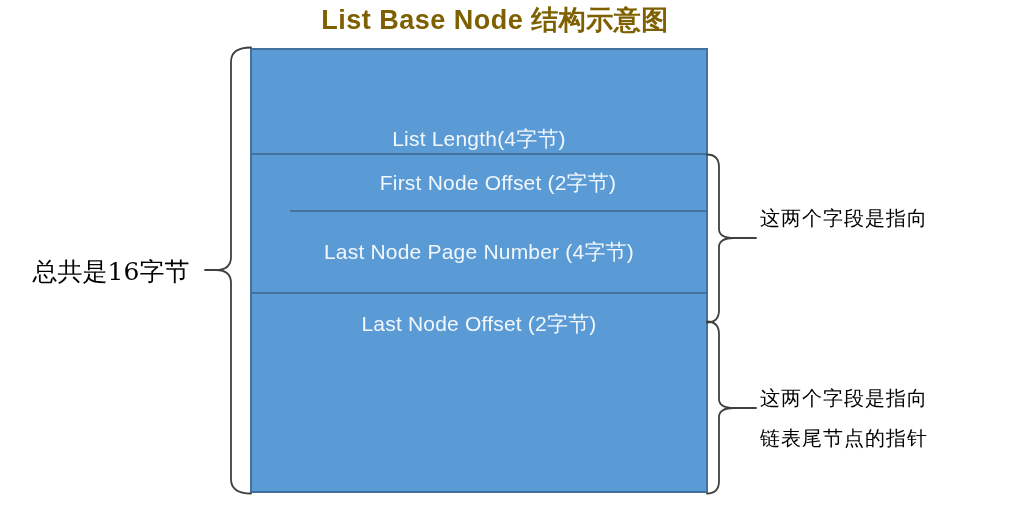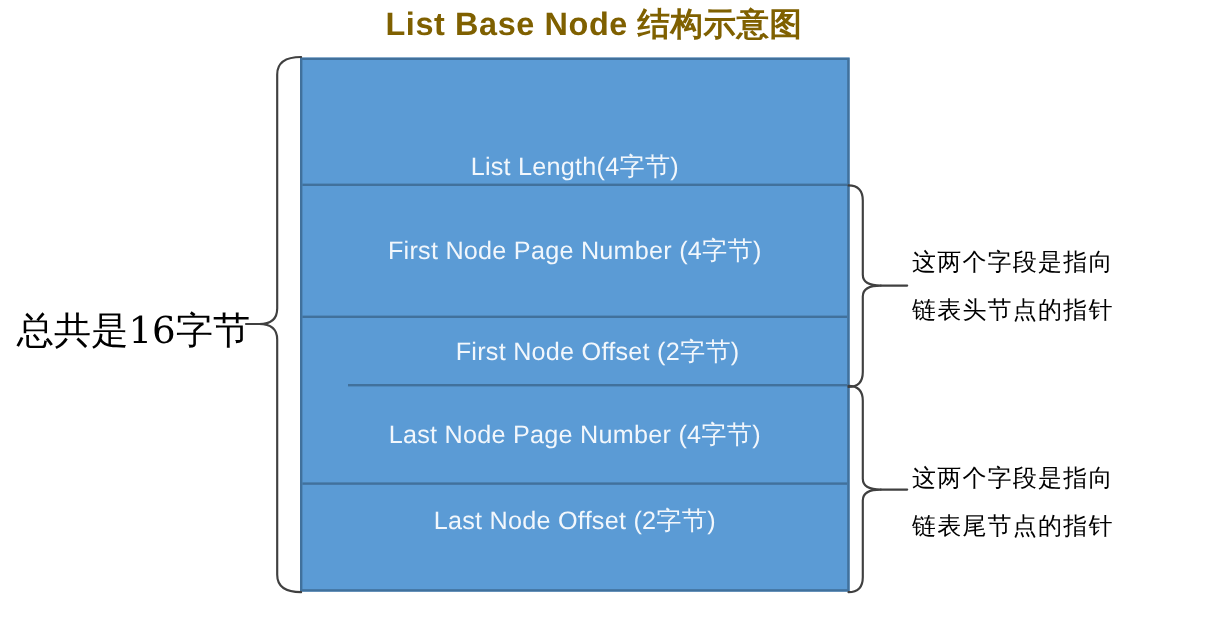--- a/index.html
+++ b/index.html
@@ -69,22 +69,22 @@
   }
   .cjk {
     font-family: "DejaVu Serif", "Liberation Serif", serif;
     color: var(--annotation-color, #000000);
   }
   .left-label {
     position: absolute;
     left: 14px;
     top: 255px;
     width: 194px;
-    text-align: left;
-    font-size: 31px;
+    text-align: center;
+    font-size: 25px;
     white-space: nowrap;
   }
   .right-label {
     position: absolute;
     left: 760px;
     width: 250px;
     font-size: 20px;
     line-height: 40px;
     letter-spacing: 1px;
     white-space: nowrap;
@@ -95,23 +95,20 @@
 </head>
 <body>
 
 <div class="canvas">
 
   <div class="title">List Base Node 结构示意图</div>
 
   <div class="stack">
     <div class="field-row row-1">
       <span>List Length(4字节)</span>
-    </div>
-    <div class="field-row row-2">
-      <span>First Node Page Number (4字节)</span>
     </div>
     <div class="field-row row-3">
       <span>First Node Offset (2字节)</span>
     </div>
     <div class="field-row row-4">
       <span>Last Node Page Number (4字节)</span>
     </div>
     <div class="field-row row-5">
       <span>Last Node Offset (2字节)</span>
     </div>
@@ -129,20 +126,19 @@
 
   <svg class="brace" style="left:706px; top:320px;" width="52" height="175" viewBox="0 0 52 175">
     <path d="M 1,1.5 Q 13,1.5 13,14 L 13,79 Q 13,88 28,88 Q 13,88 13,97 L 13,161 Q 13,173.5 1,173.5"></path>
     <path d="M 28,88 L 50,88"></path>
   </svg>
 
   <div class="left-label cjk">总共是16字节</div>
 
   <div class="right-label cjk head">
     <div>这两个字段是指向</div>
-    <div>链表头节点的指针</div>
   </div>
   <div class="right-label cjk tail">
     <div>这两个字段是指向</div>
     <div>链表尾节点的指针</div>
   </div>
 
 </div>
 
 </body></html>

